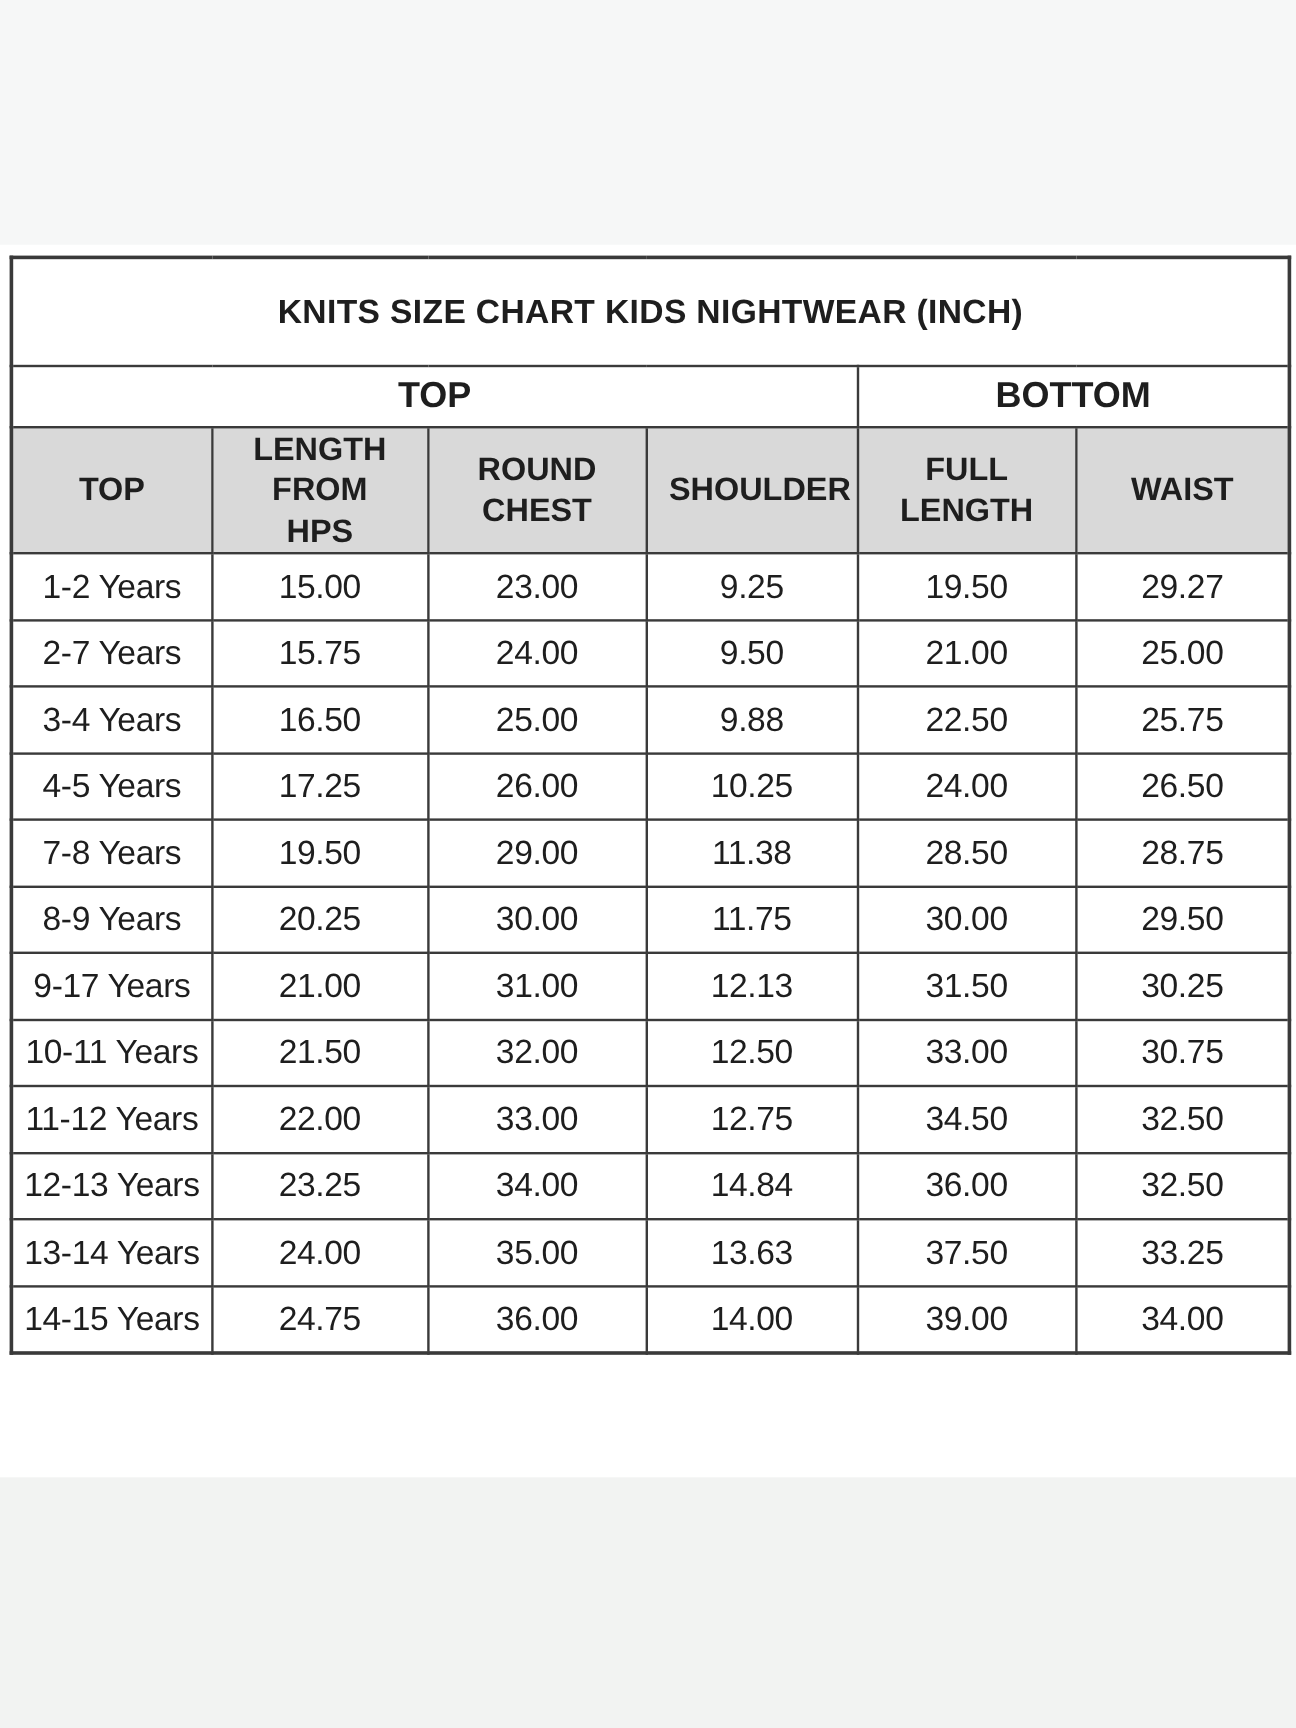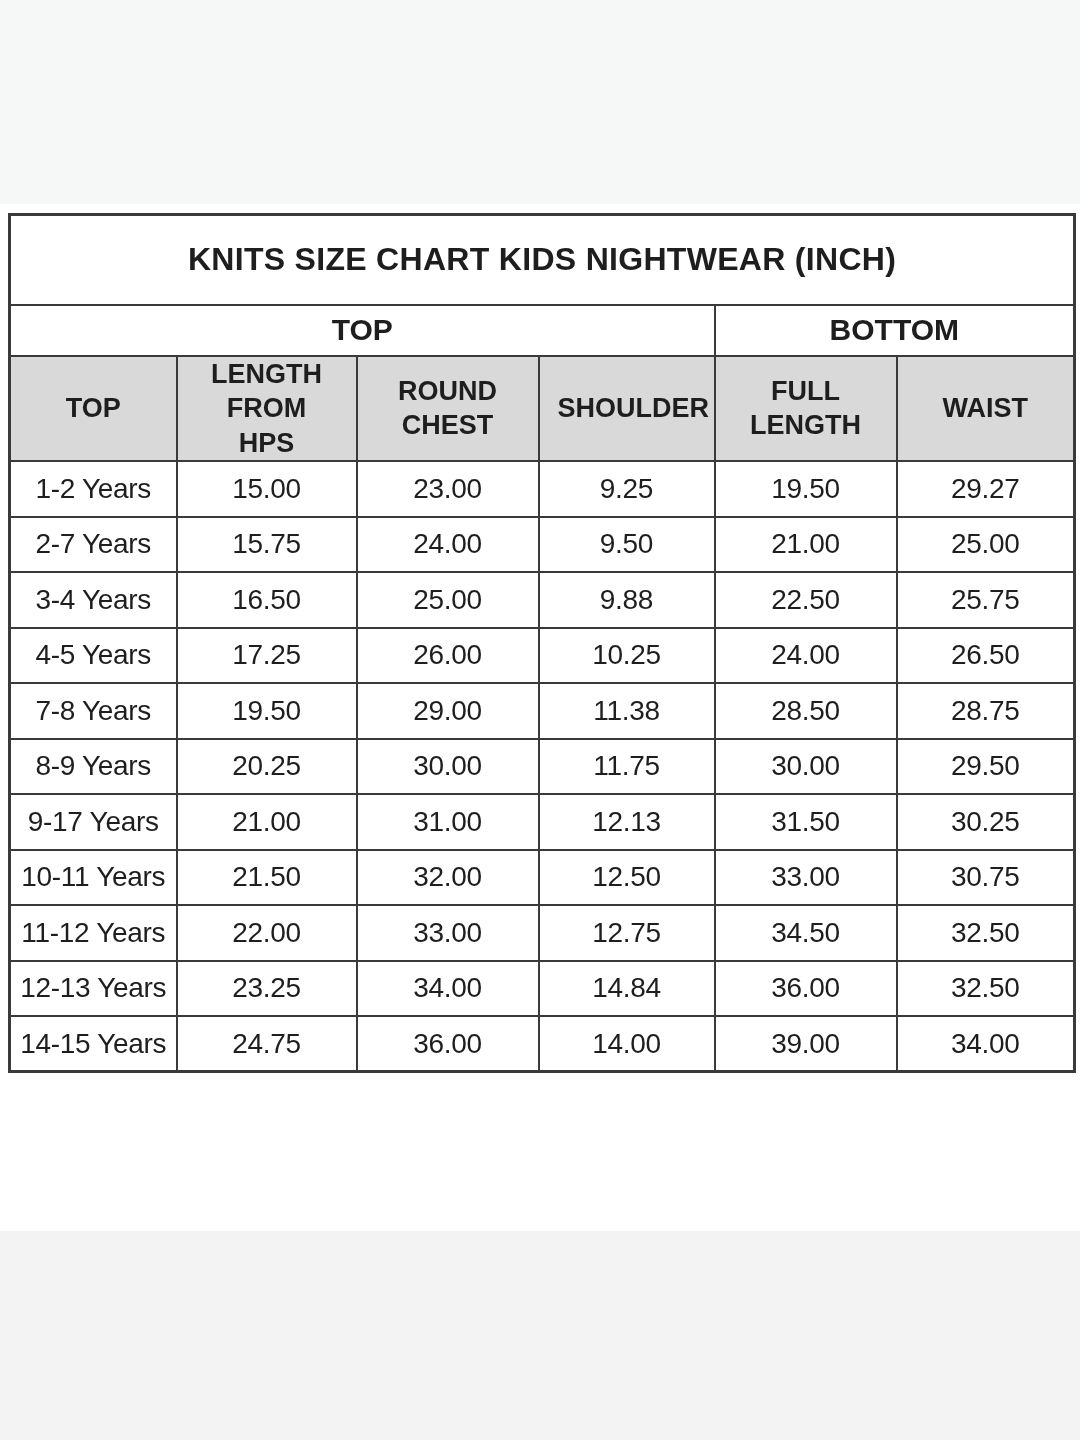--- a/index.html
+++ b/index.html
@@ -44,21 +44,21 @@
   }
   table.size-chart th,
   table.size-chart td {
     border: 2px solid var(--border, #3a3a3a);
     text-align: center;
     vertical-align: middle;
     overflow: hidden;
   }
   .title-row th {
     height: 90px;
-    font-size: 32px;
+    font-size: 28px;
     font-weight: bold;
     letter-spacing: 0.3px;
     background: var(--panel-bg, #ffffff);
   }
   .section-row th {
     height: 51px;
     font-size: 30px;
     font-weight: bold;
     background: var(--panel-bg, #ffffff);
   }
@@ -187,20 +187,28 @@
           </tr>
           <tr>
             <td>12-13 Years</td>
             <td>23.25</td>
             <td>34.00</td>
             <td>14.84</td>
             <td>36.00</td>
             <td>32.50</td>
           </tr>
           <tr>
+            <td>13-14 Years</td>
+            <td>24.00</td>
+            <td>35.00</td>
+            <td>13.63</td>
+            <td>37.50</td>
+            <td>33.25</td>
+          </tr>
+          <tr>
             <td>14-15 Years</td>
             <td>24.75</td>
             <td>36.00</td>
             <td>14.00</td>
             <td>39.00</td>
             <td>34.00</td>
           </tr>
         </tbody>
     </table>
   </div>

